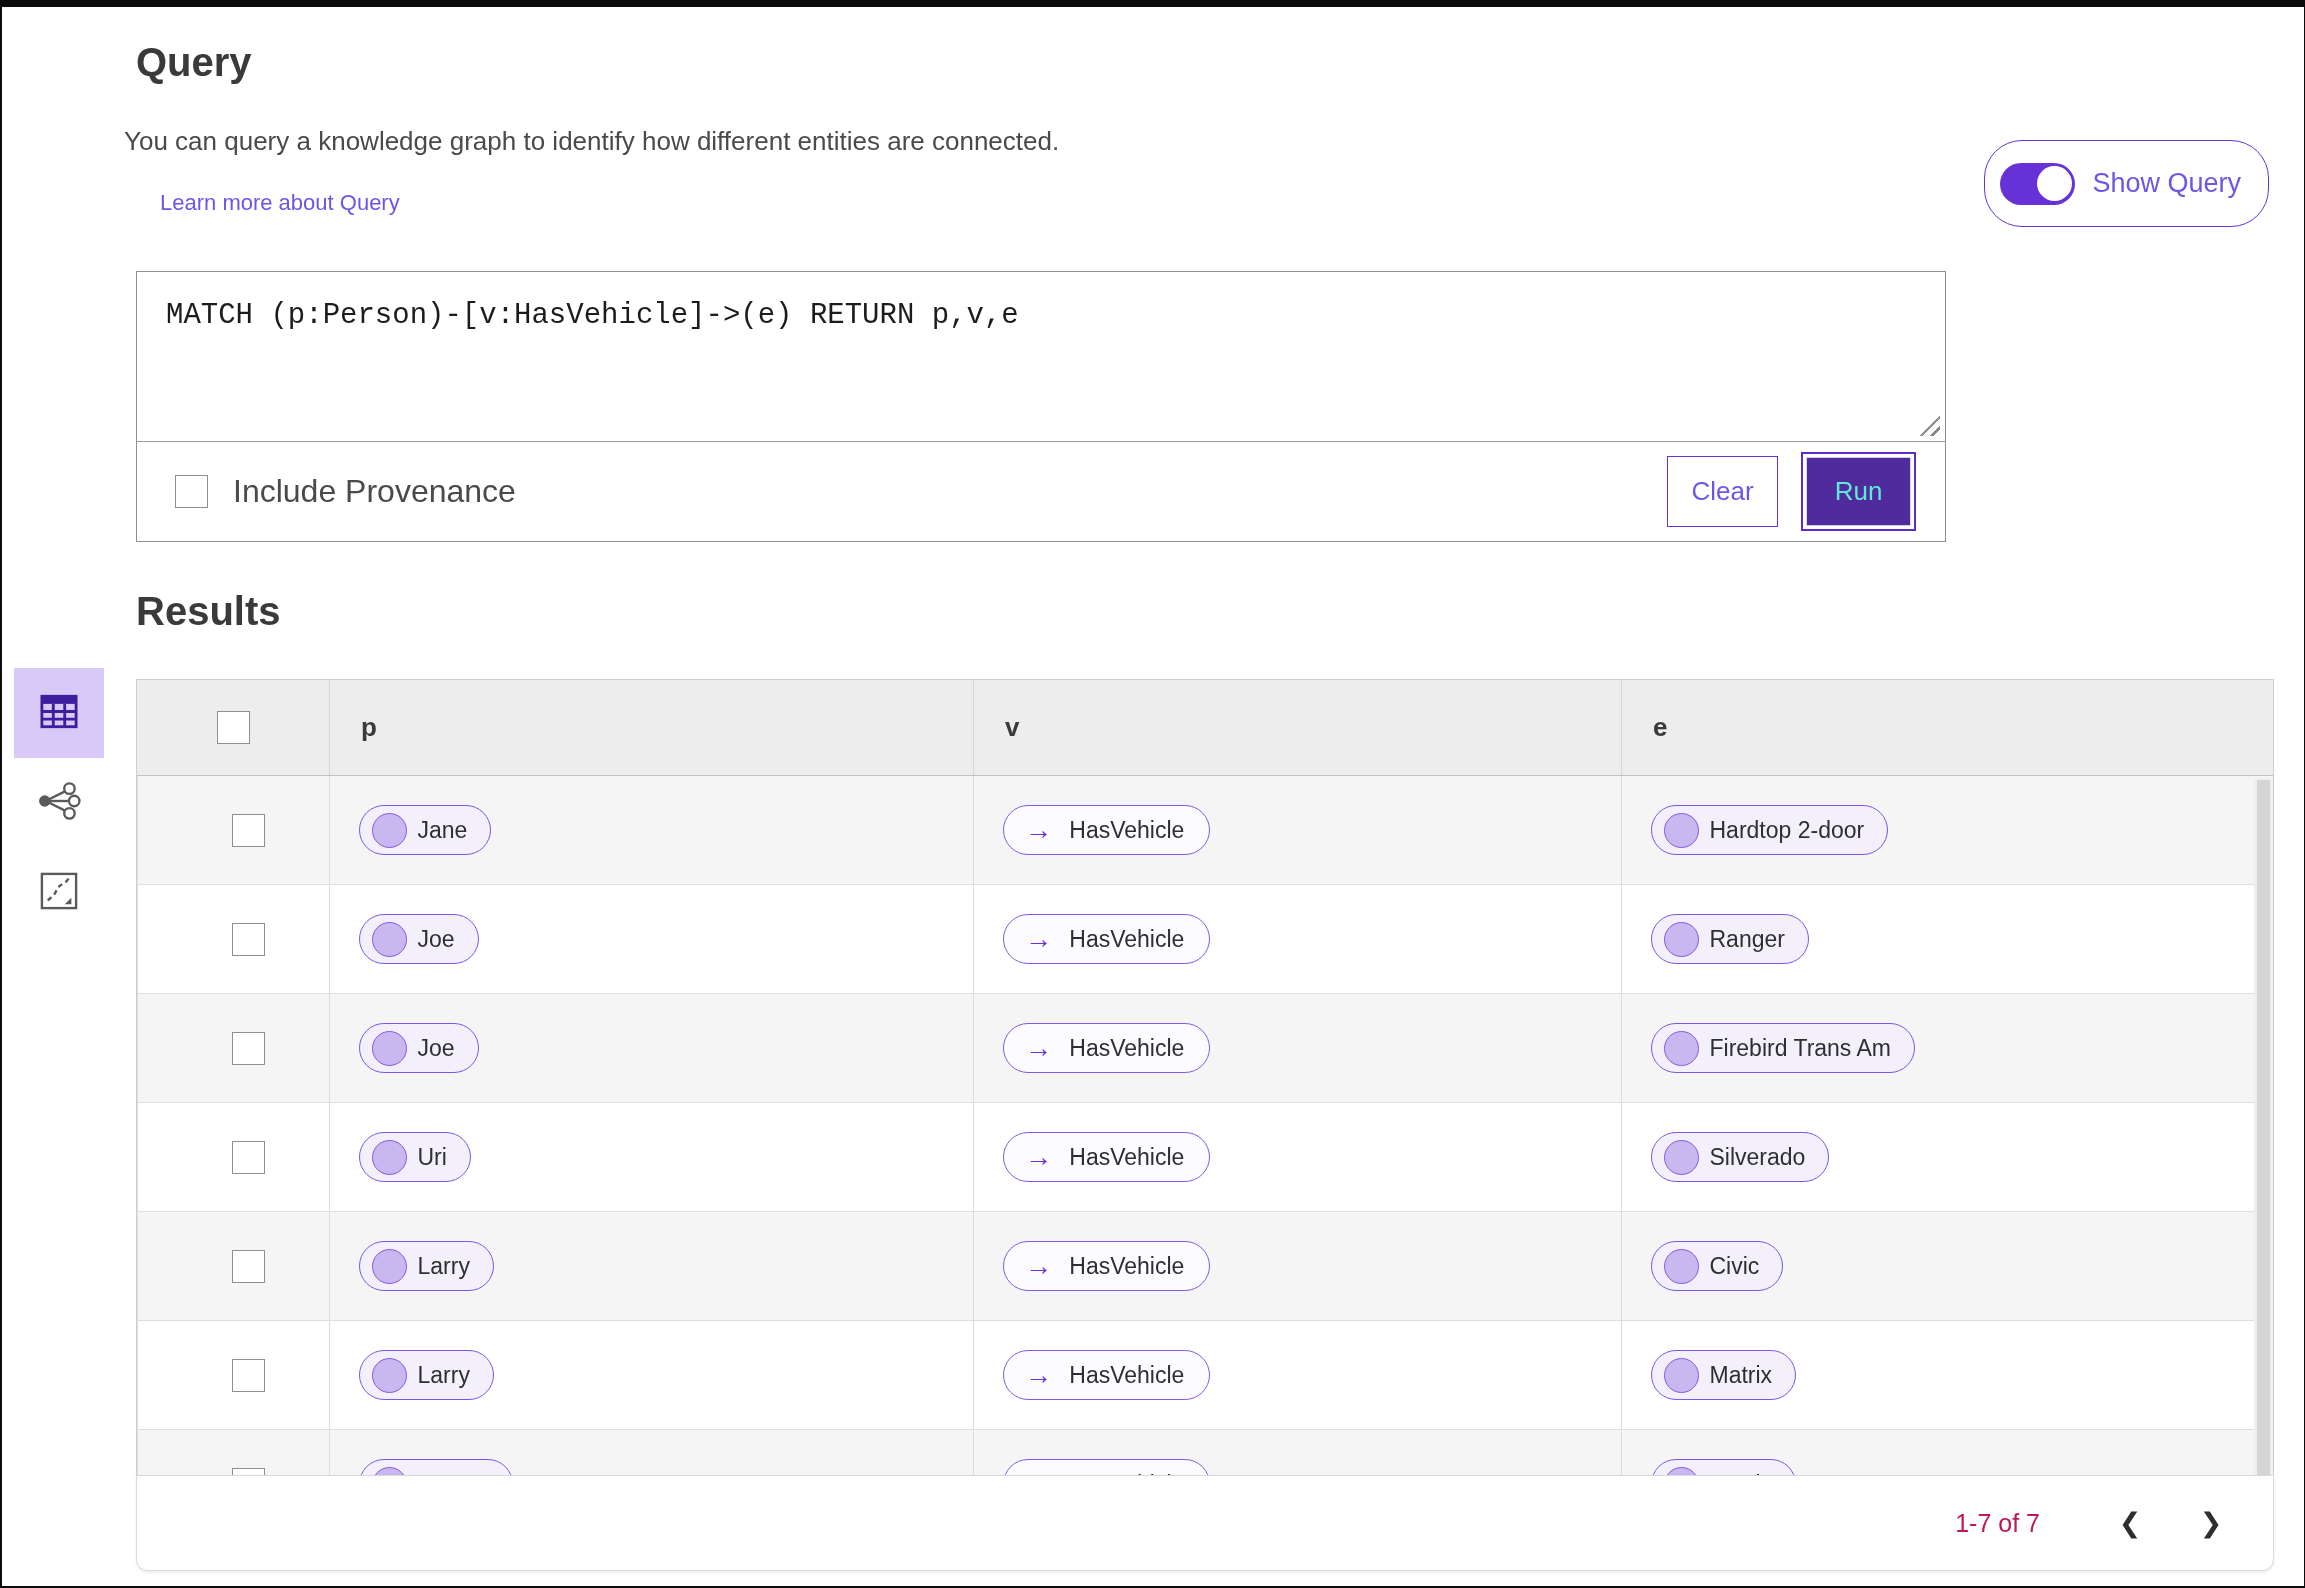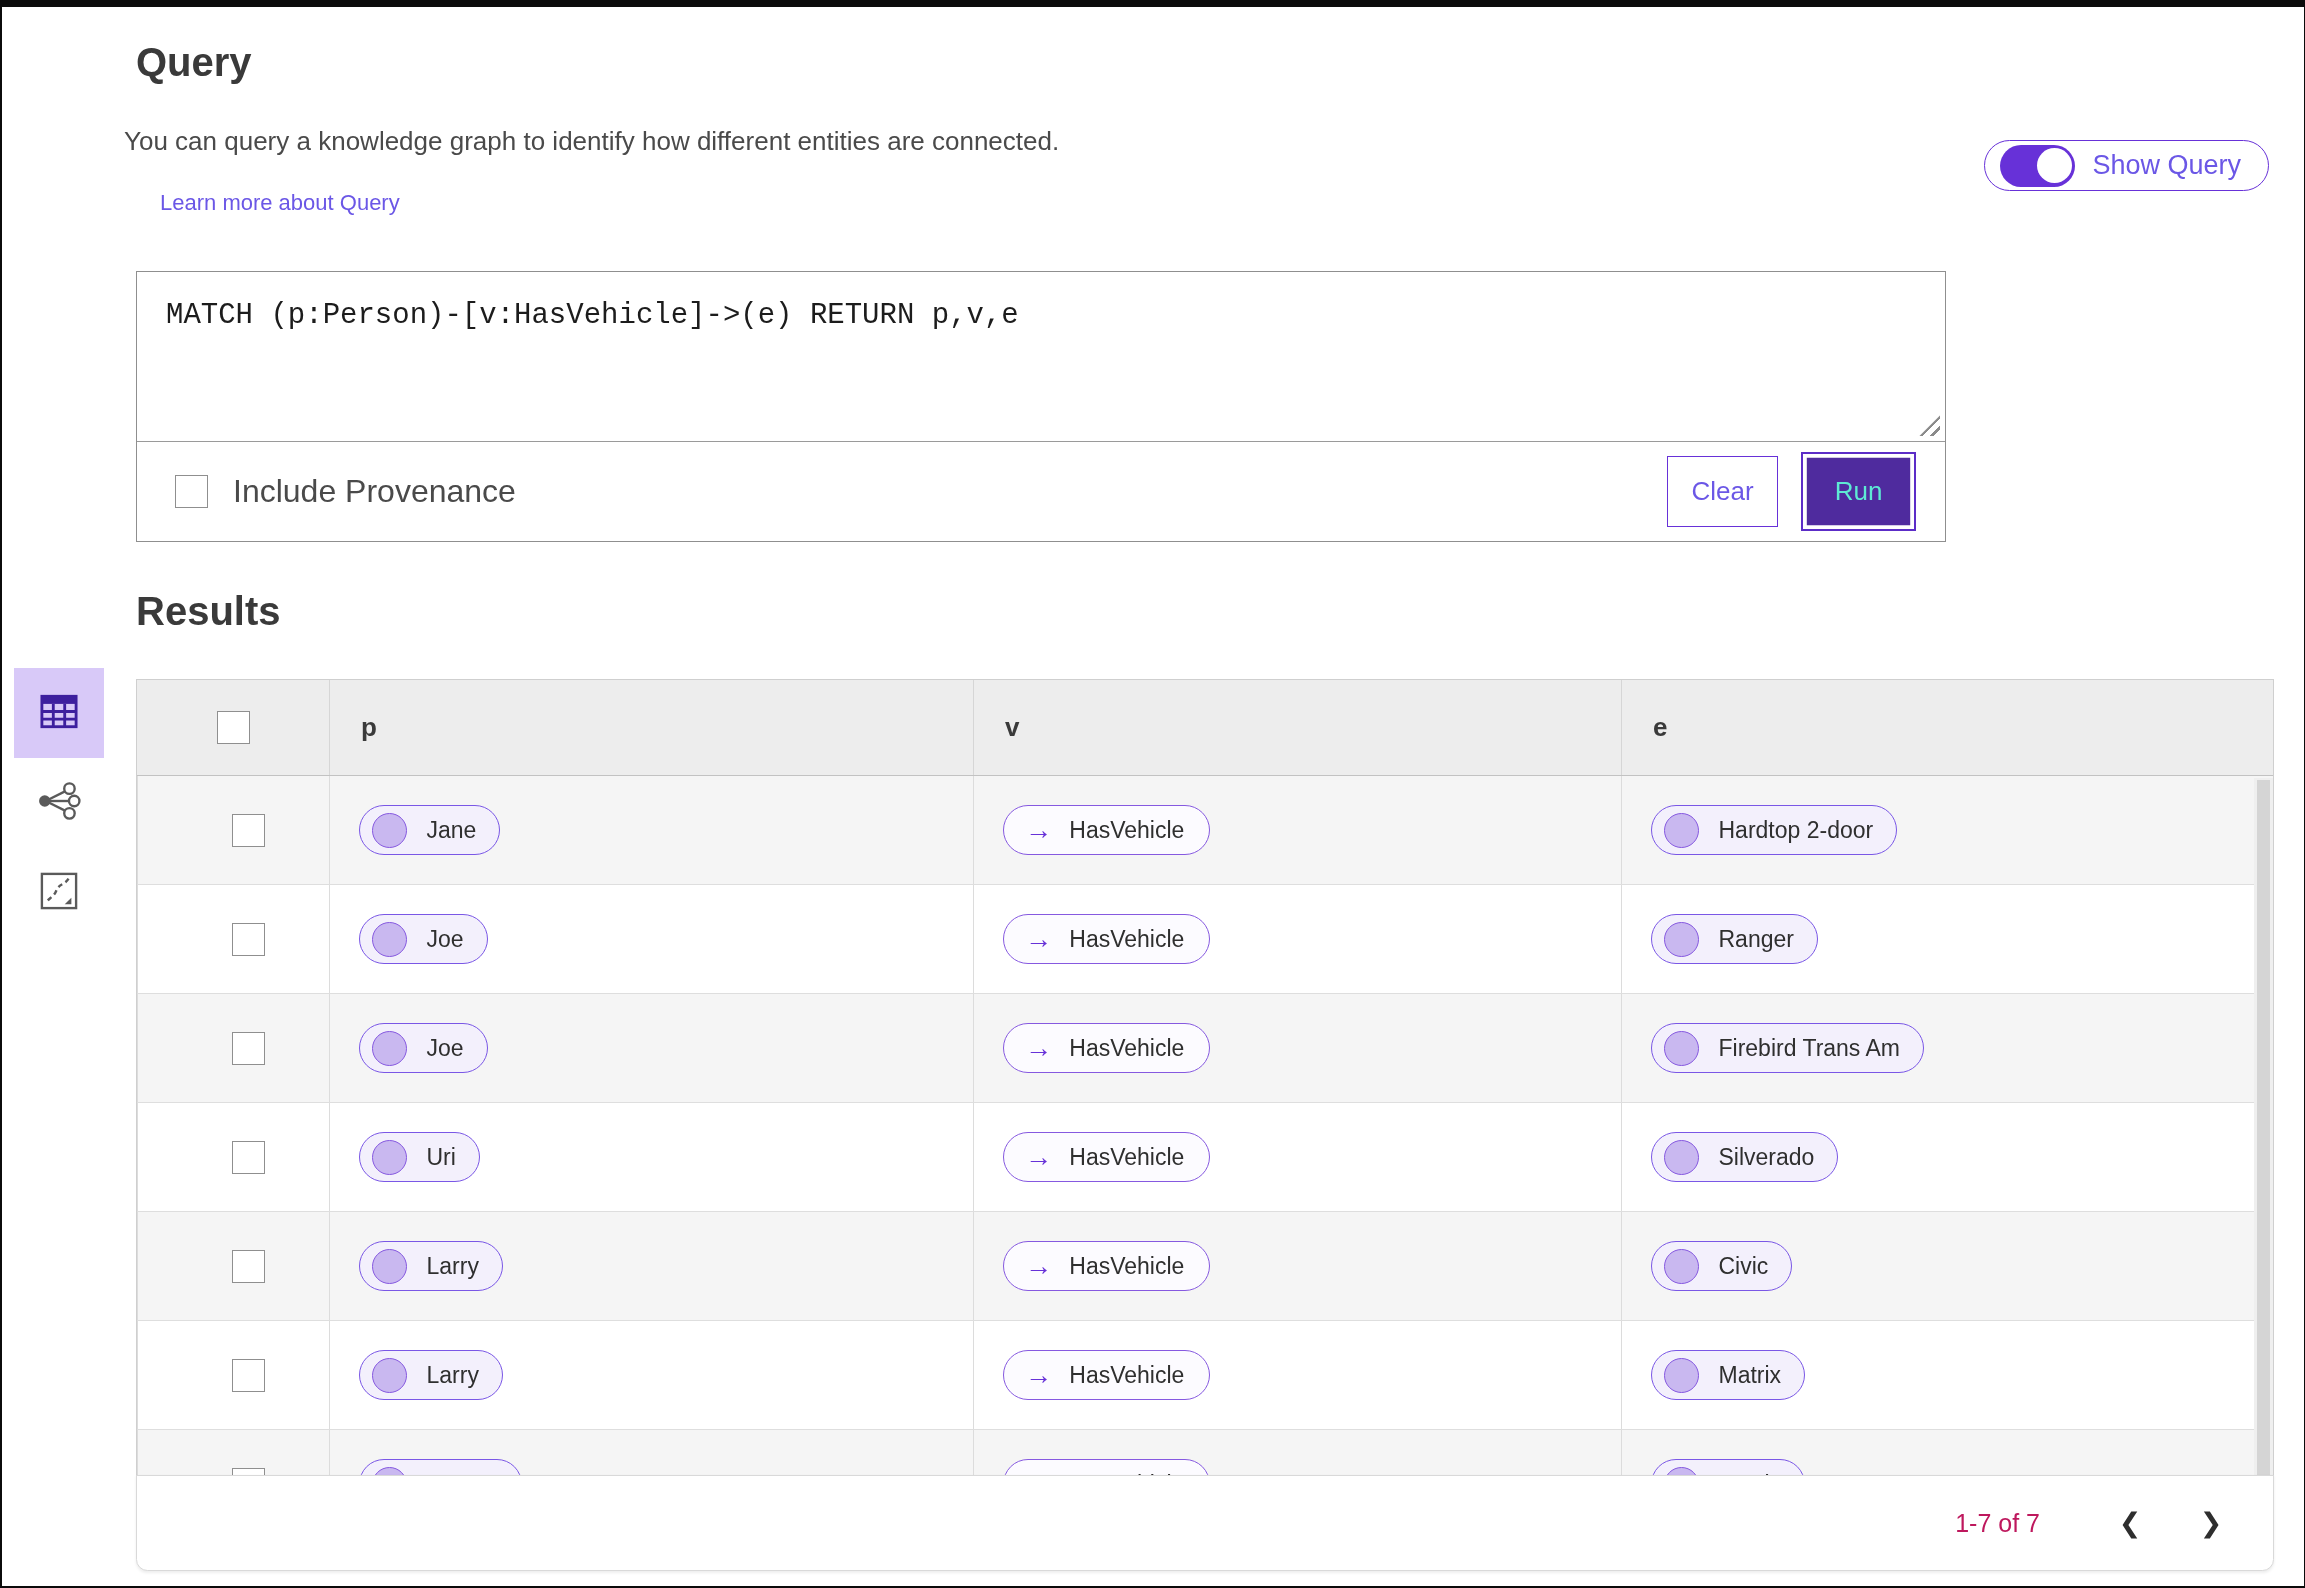--- a/index.html
+++ b/index.html
@@ -10,21 +10,21 @@
     font-family: "Liberation Sans", sans-serif; color:#3d3d3d; overflow:hidden;
   }
   .abs { position:absolute; }
 
   
   .q-title { left:134px; top:33px; font-size:40px; font-weight:700; color:#3a3a3a; }
   .q-desc  { left:122px; top:119px; font-size:26px; color:#4a4a4a; }
   .q-link  { left:134px; top:183px; font-size:22px; color:#6b57e6; cursor:pointer;margin-left:24px; }
 
   .show-query-pill {
-    top:133px; right:35px; height:51px; border:1.9px solid #6731d8; border-radius:38px;
+    top:133px; right:35px; height:87px; border:1.9px solid #6731d8; border-radius:38px;
     display:flex; align-items:center; gap:17px; padding:0 27px 0 15.4px; background:#fff; cursor:pointer;
   }
   .toggle { position:relative; width:75px; height:42px; border-radius:21px; background:#6731d8; }
   .toggle-knob { position:absolute; right:3.8px; top:3.8px; width:35px; height:35px; border-radius:50%; background:#fff; }
   .show-query-label { font-size:27px; color:#6b57e6; }
 
   .query-panel { left:134px; top:264px; width:1810px; height:271px; border:1px solid #8f8f8f; background:#fff; }
   .editor { position:relative; height:170px; border-bottom:1px solid #9a9a9a; padding:27px 29px; }
   .code { font-family:"Liberation Mono", monospace; font-size:29px; color:#1c1c1c; white-space:pre; }
   .resize-handle {
@@ -59,21 +59,21 @@
   }
   .thead { display:flex; height:96px; background:#ededed; border-bottom:1.9px solid #c2c2c2; }
   .col-select { width:192px; display:flex; align-items:center; justify-content:center; padding-left:0; }
   .col-p { width:644px; } .col-v { width:648px; } .col-e { flex:1; }
   .hcell { display:flex; align-items:center; padding-left:31px; font-size:26px; font-weight:700; color:#3a3a3a; border-left:1px solid #d6d6d6; }
   .row { display:flex; height:109px; background:#fff; border-bottom:1px solid #dedede; }
   .row.alt { background:#f5f5f5; }
   .cell { display:flex; align-items:center; padding-left:29px; border-left:1px solid #dcdcdc; }
 
   .node-pill {
-    display:inline-flex; align-items:center; gap:20px; height:50px; padding:0 23px 0 11.5px;
+    display:inline-flex; align-items:center; gap:11px; height:50px; padding:0 23px 0 11.5px;
     border:1.9px solid #7a57e6; border-radius:27px; background:#f3f0fc; cursor:pointer;
   }
   .node-circle { width:35px; height:35px; border-radius:50%; background:#c9b8f0; border:1.9px solid #8659e0; flex:none; }
   .edge-pill {
     display:inline-flex; align-items:center; gap:17.3px; height:50px; padding:0 25px 0 21px;
     border:1.9px solid #8659e0; border-radius:27px; background:#fcfbff; cursor:pointer;
   }
   .edge-arrow { font-size:27px; color:#6731d8; line-height:1; }
   .pill-label { font-size:23px; color:#2f2f2f; white-space:nowrap; }
 

